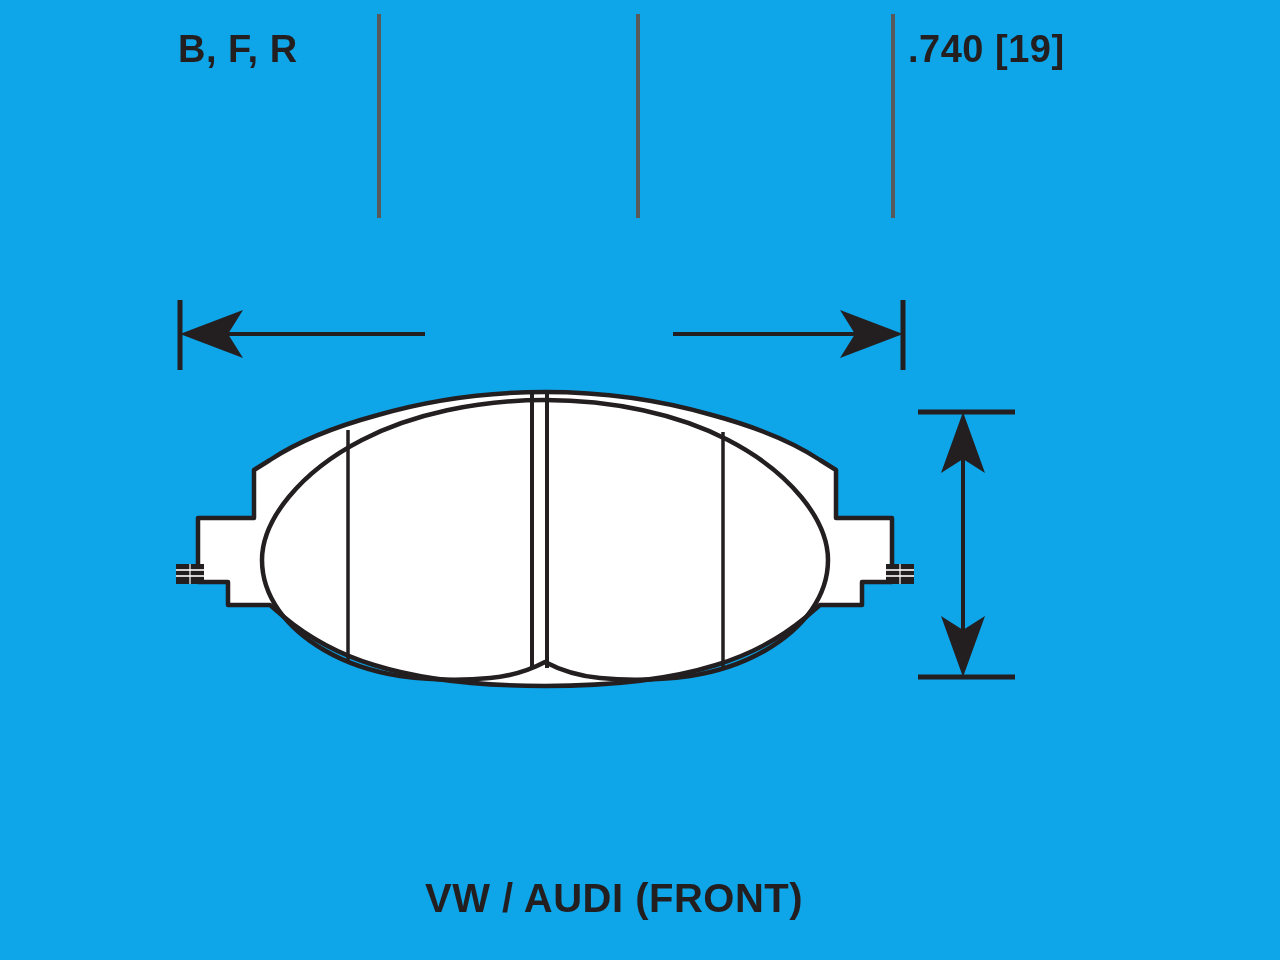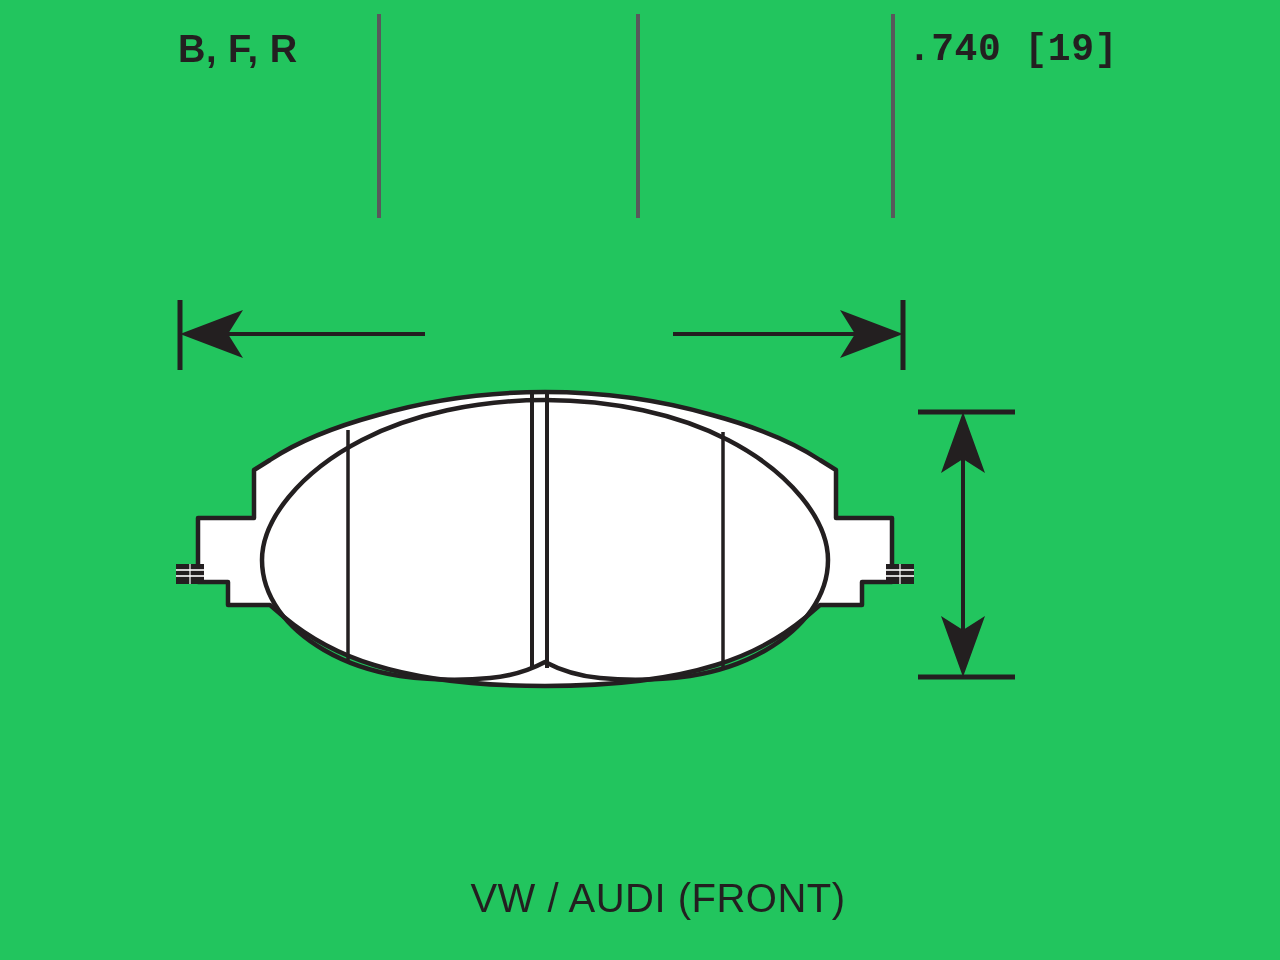--- a/index.html
+++ b/index.html
@@ -8,21 +8,21 @@
     padding: 0;
     background: #ffffff;
   }
   body {
     font-family: "Liberation Sans", sans-serif;
   }
   #sheet {
     position: relative;
     width: 1280px;
     height: 960px;
-    background: #22c55e;
+    background: #0ea5e9;
     overflow: hidden;
   }
   #drawing-svg {
     position: absolute;
     left: 0;
     top: 0;
     width: 1280px;
     height: 960px;
     display: block;
   }
@@ -41,21 +41,20 @@
   }
   #header-spec-fmsi {
     left: 406px;
     top: 28px;
     font-size: 38px;
   }
   #header-spec-thickness {
     left: 908px;
     top: 28px;
     font-size: 38px;
-    font-family: Liberation Mono, monospace;
   }
   #dim-width-label {
     position: absolute;
     left: 448px;
     top: 308px;
     font-size: 38px;
     font-weight: bold;
     color: #231f20;
     font-family: "Liberation Sans", sans-serif;
     white-space: nowrap;
@@ -75,25 +74,24 @@
     white-space: nowrap;
   }
   #dim-height-label .l2 { display: block; }
   #application-caption {
     position: absolute;
     left: 0;
     top: 876px;
     width: 1228px;
     text-align: center;
     font-size: 40px;
-    font-weight: normal;
+    font-weight: bold;
     color: #231f20;
     font-family: "Liberation Sans", sans-serif;
     letter-spacing: 0.5px;
-    padding-left: 44px;
   }
 </style>
 </head>
 <body>
 
 <div id="sheet">
 
   <svg id="drawing-svg" viewBox="0 0 1280 960">
 
     <g>

